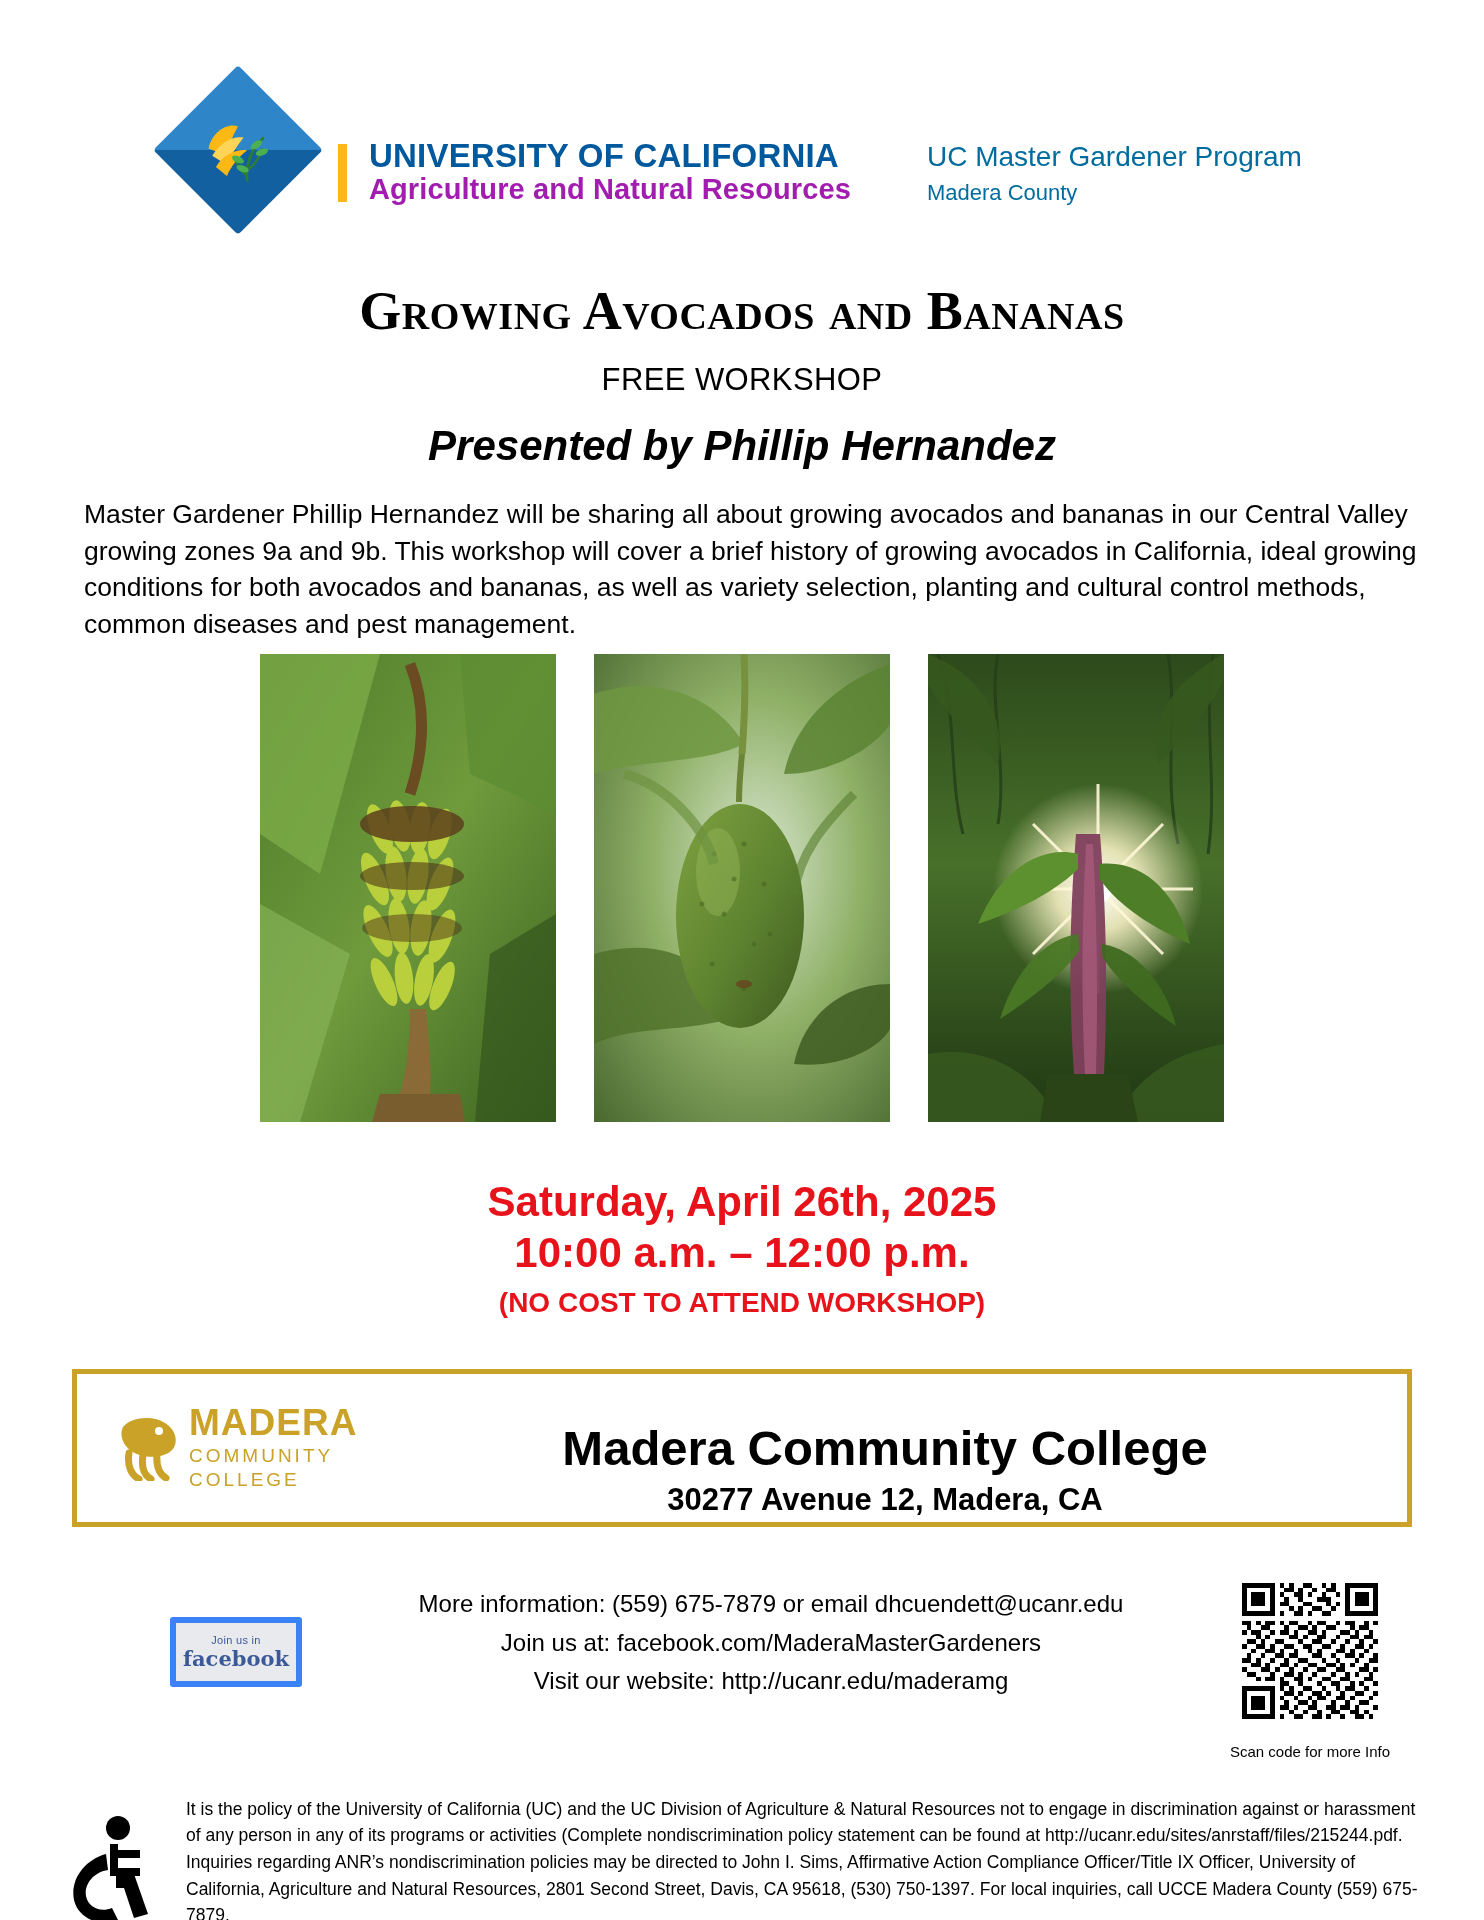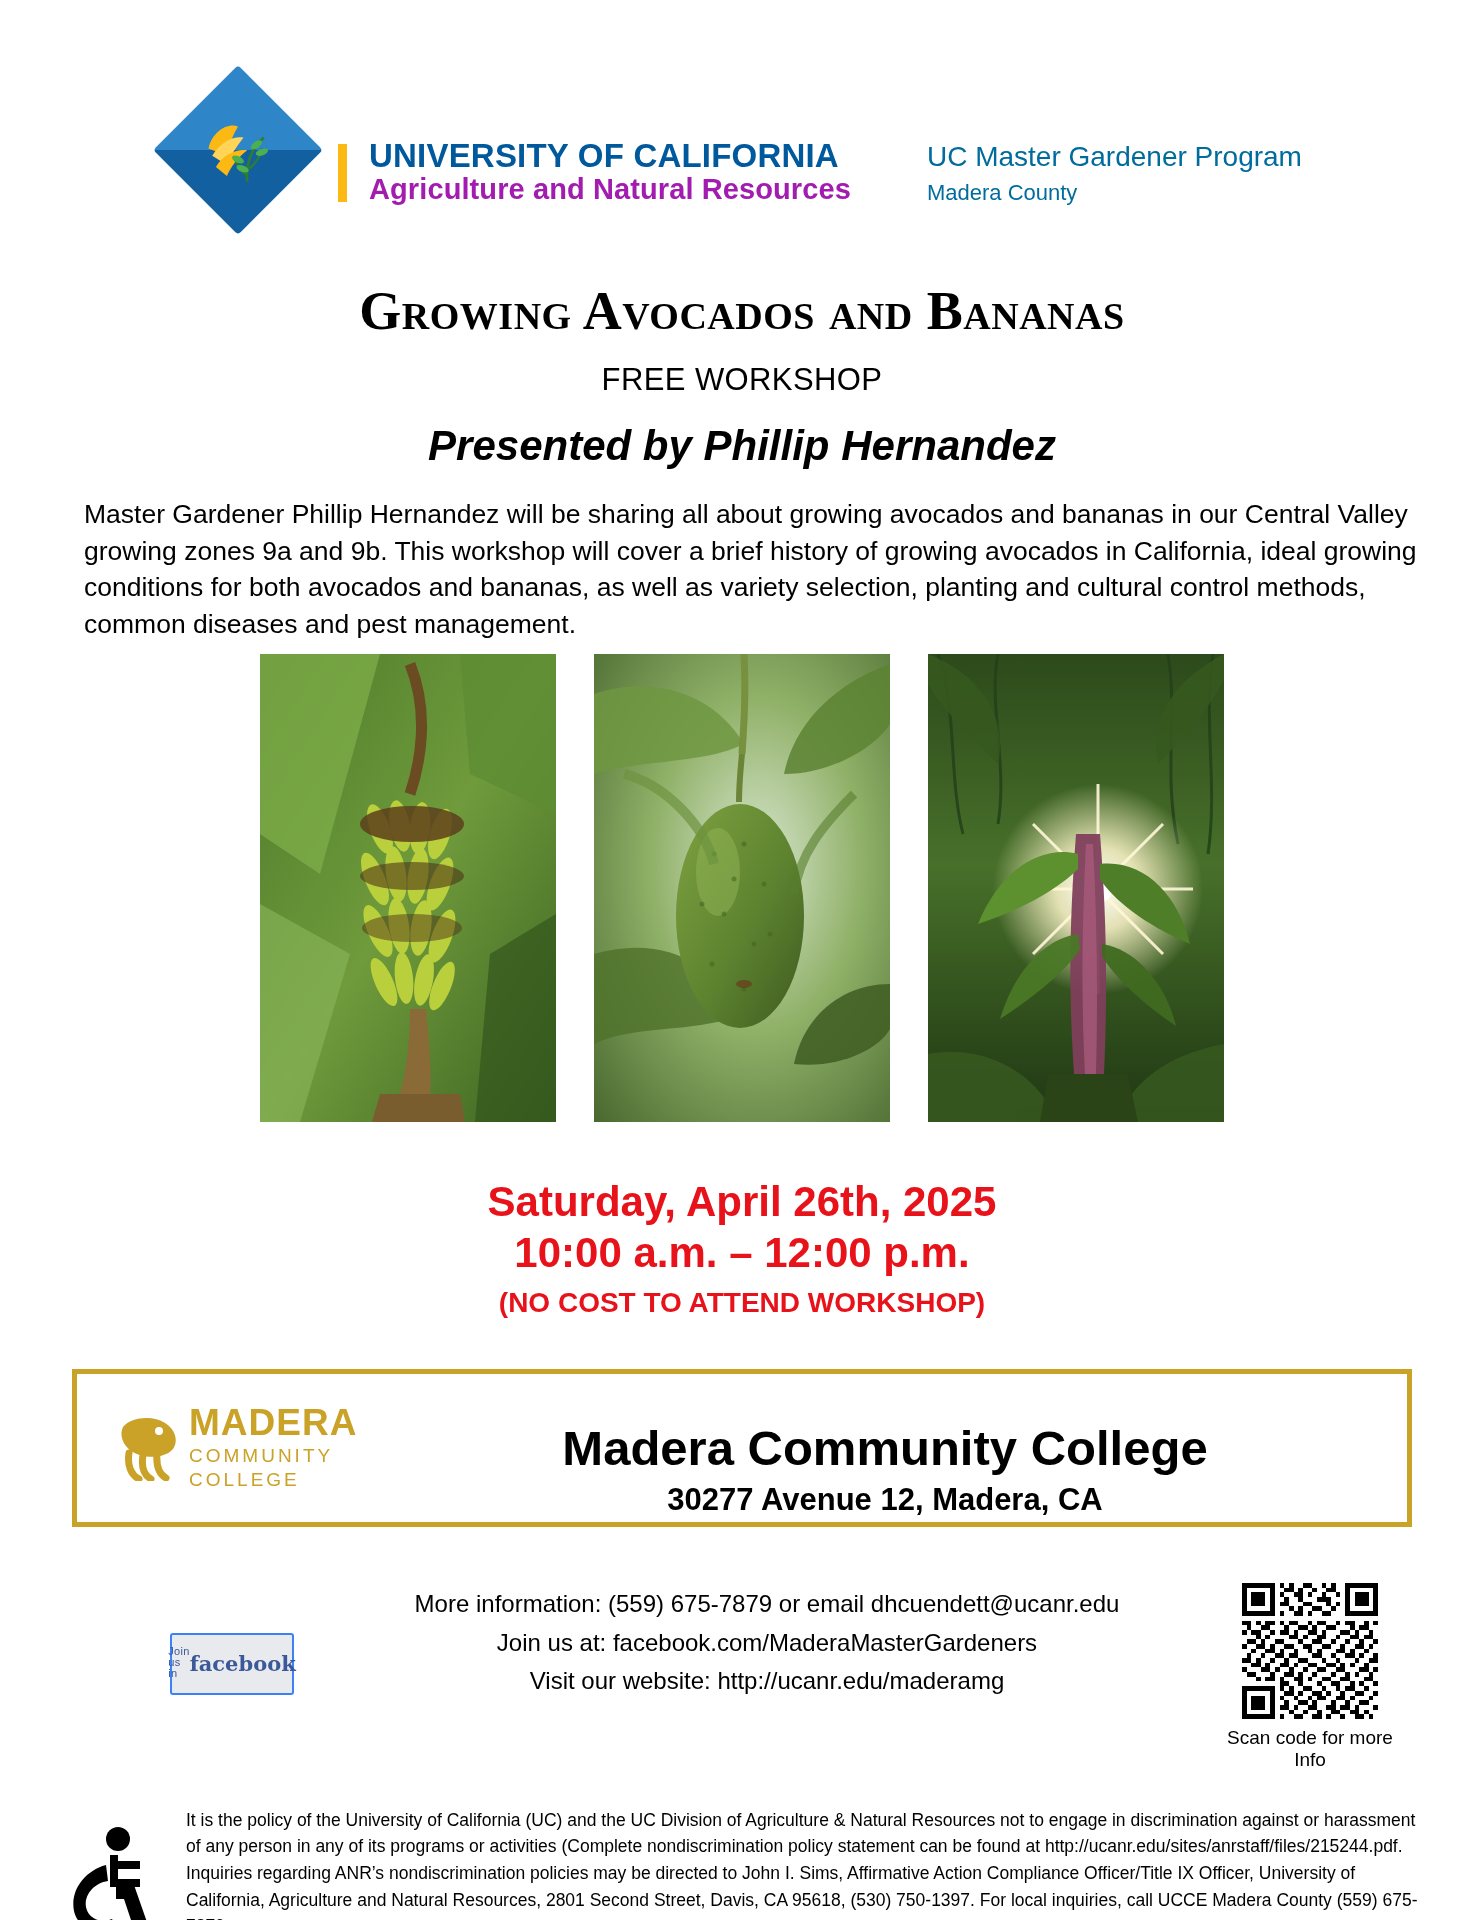--- a/index.html
+++ b/index.html
@@ -224,27 +224,27 @@
   
   .contact-row {
     display: flex;
     align-items: flex-start;
     margin-top: 38px;
     padding: 0 60px 0 70px;
   }
   .fb-badge {
     width: 120px;
     height: 58px;
-    margin-top: 68px;
+    margin-top: 52px;
     margin-left: 100px;
     background: #E8EAEE;
-    border: 2px solid #3b82f6;
+    border: 6px solid #3b82f6;
     border-radius: 3px;
     display: flex;
-    flex-direction: row;
+    flex-direction: column;
     align-items: center;
     justify-content: center;
     flex: none;
   }
   .fb-join {
     font-size: 11px;
     color: #3b5998;
     letter-spacing: 0.3px;
     line-height: 1;
     margin-bottom: 2px;
@@ -271,22 +271,22 @@
     margin-top: 18px;
     margin-right: 24px;
   }
   .qr {
     width: 136px;
     height: 136px;
     margin: 0 auto;
     display: block;
   }
   .qr-caption {
-    font-size: 19px;
-    margin-top: 8px;
+    font-size: 15px;
+    margin-top: 24px;
   }
 
   
   .footer-row {
     display: flex;
     align-items: flex-start;
     margin-top: 30px;
     padding: 0 60px 0 40px;
   }
   .access-icon {

